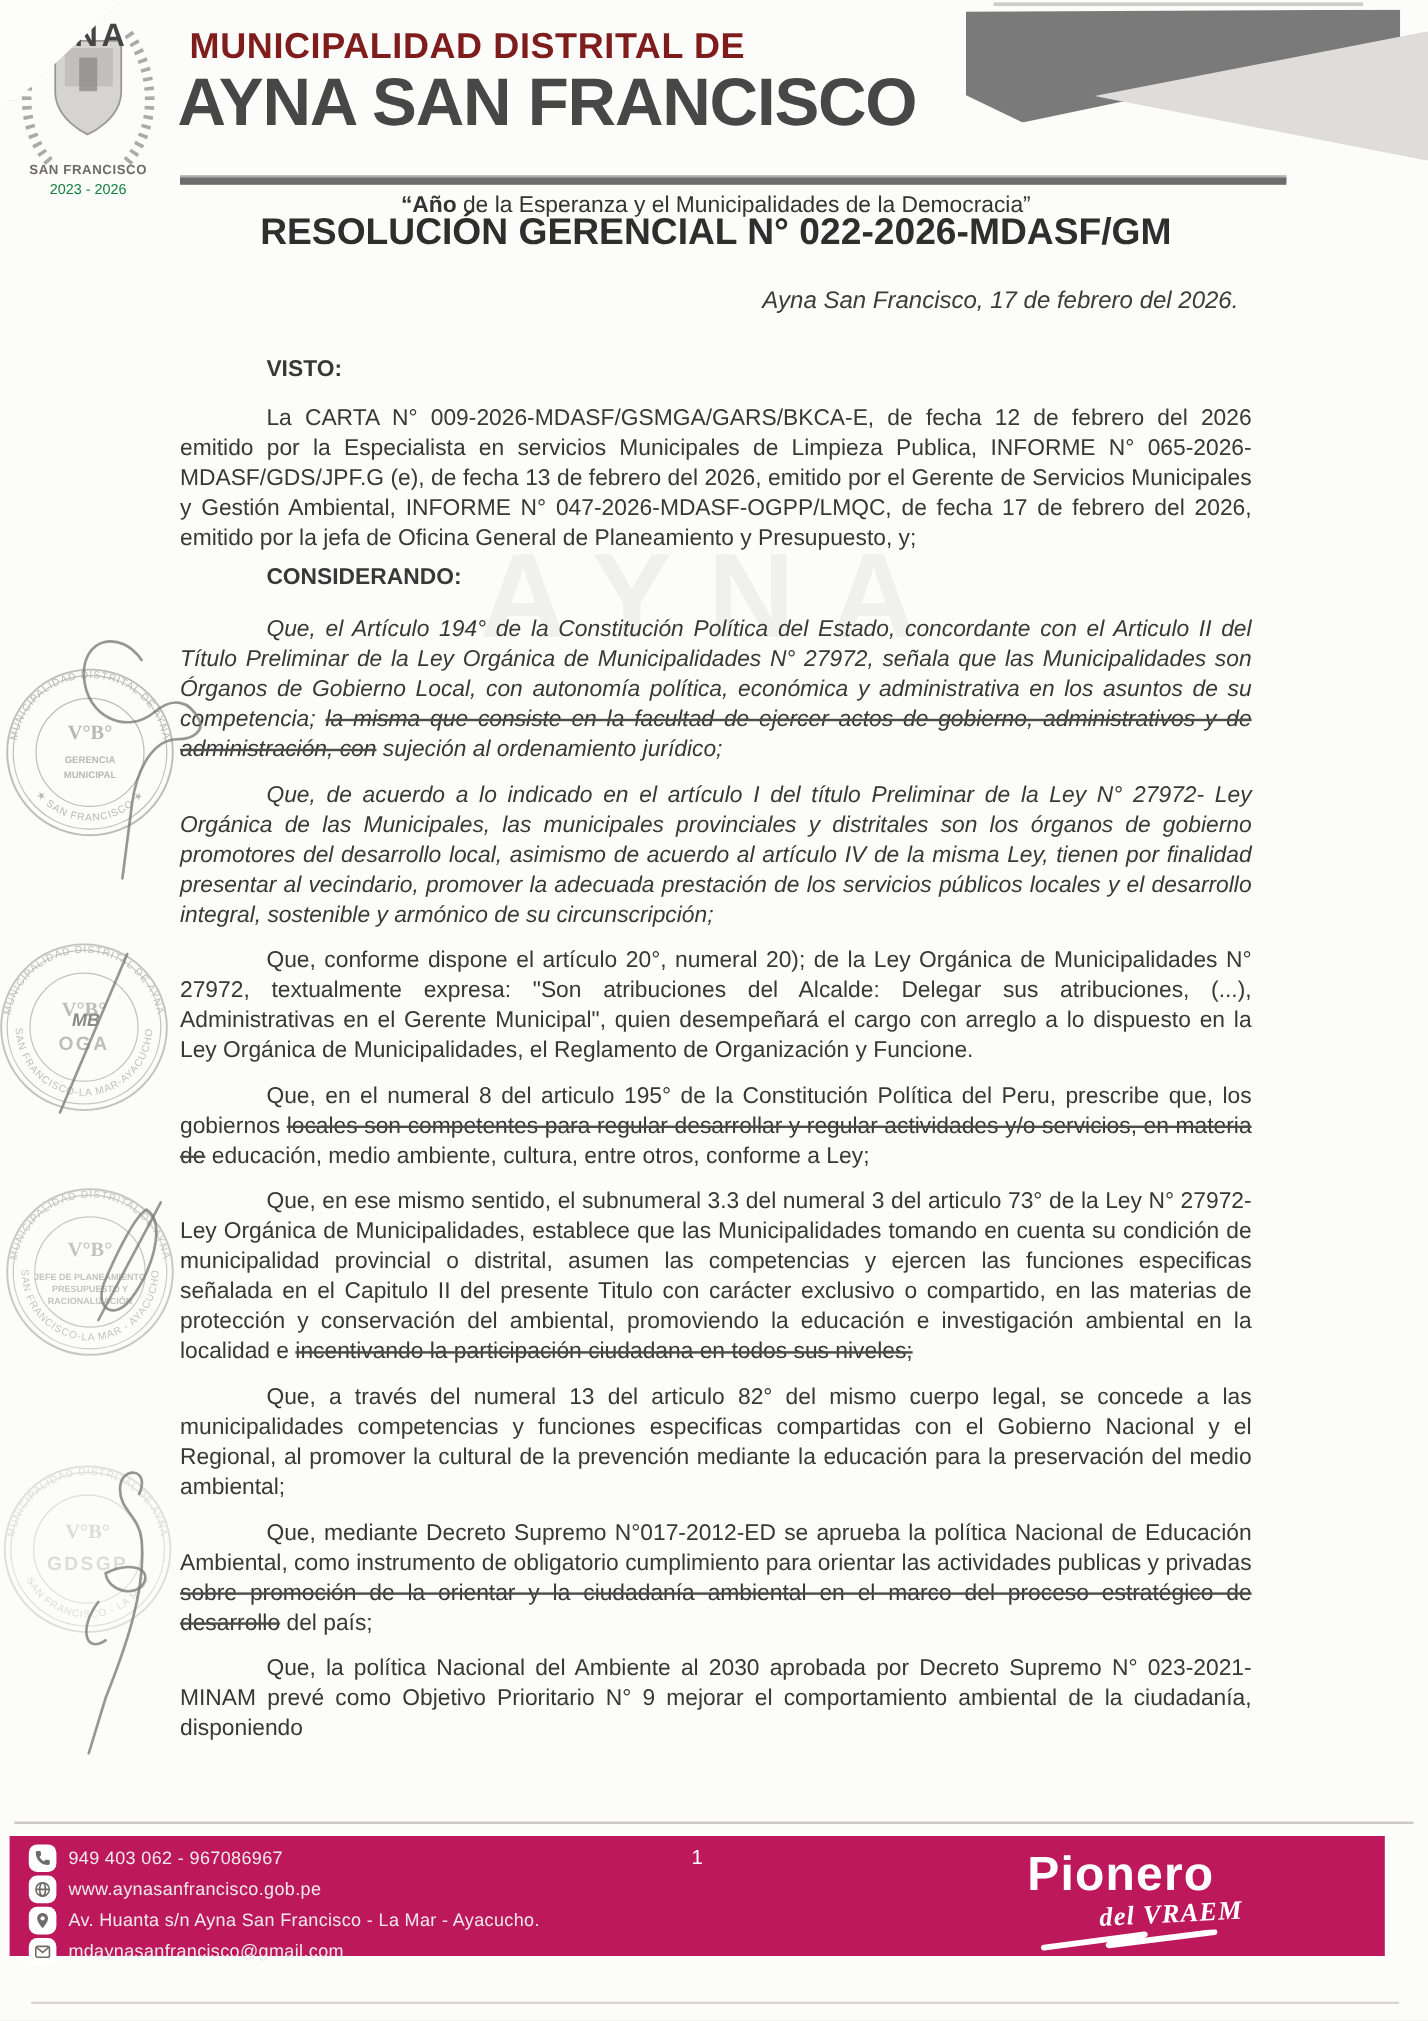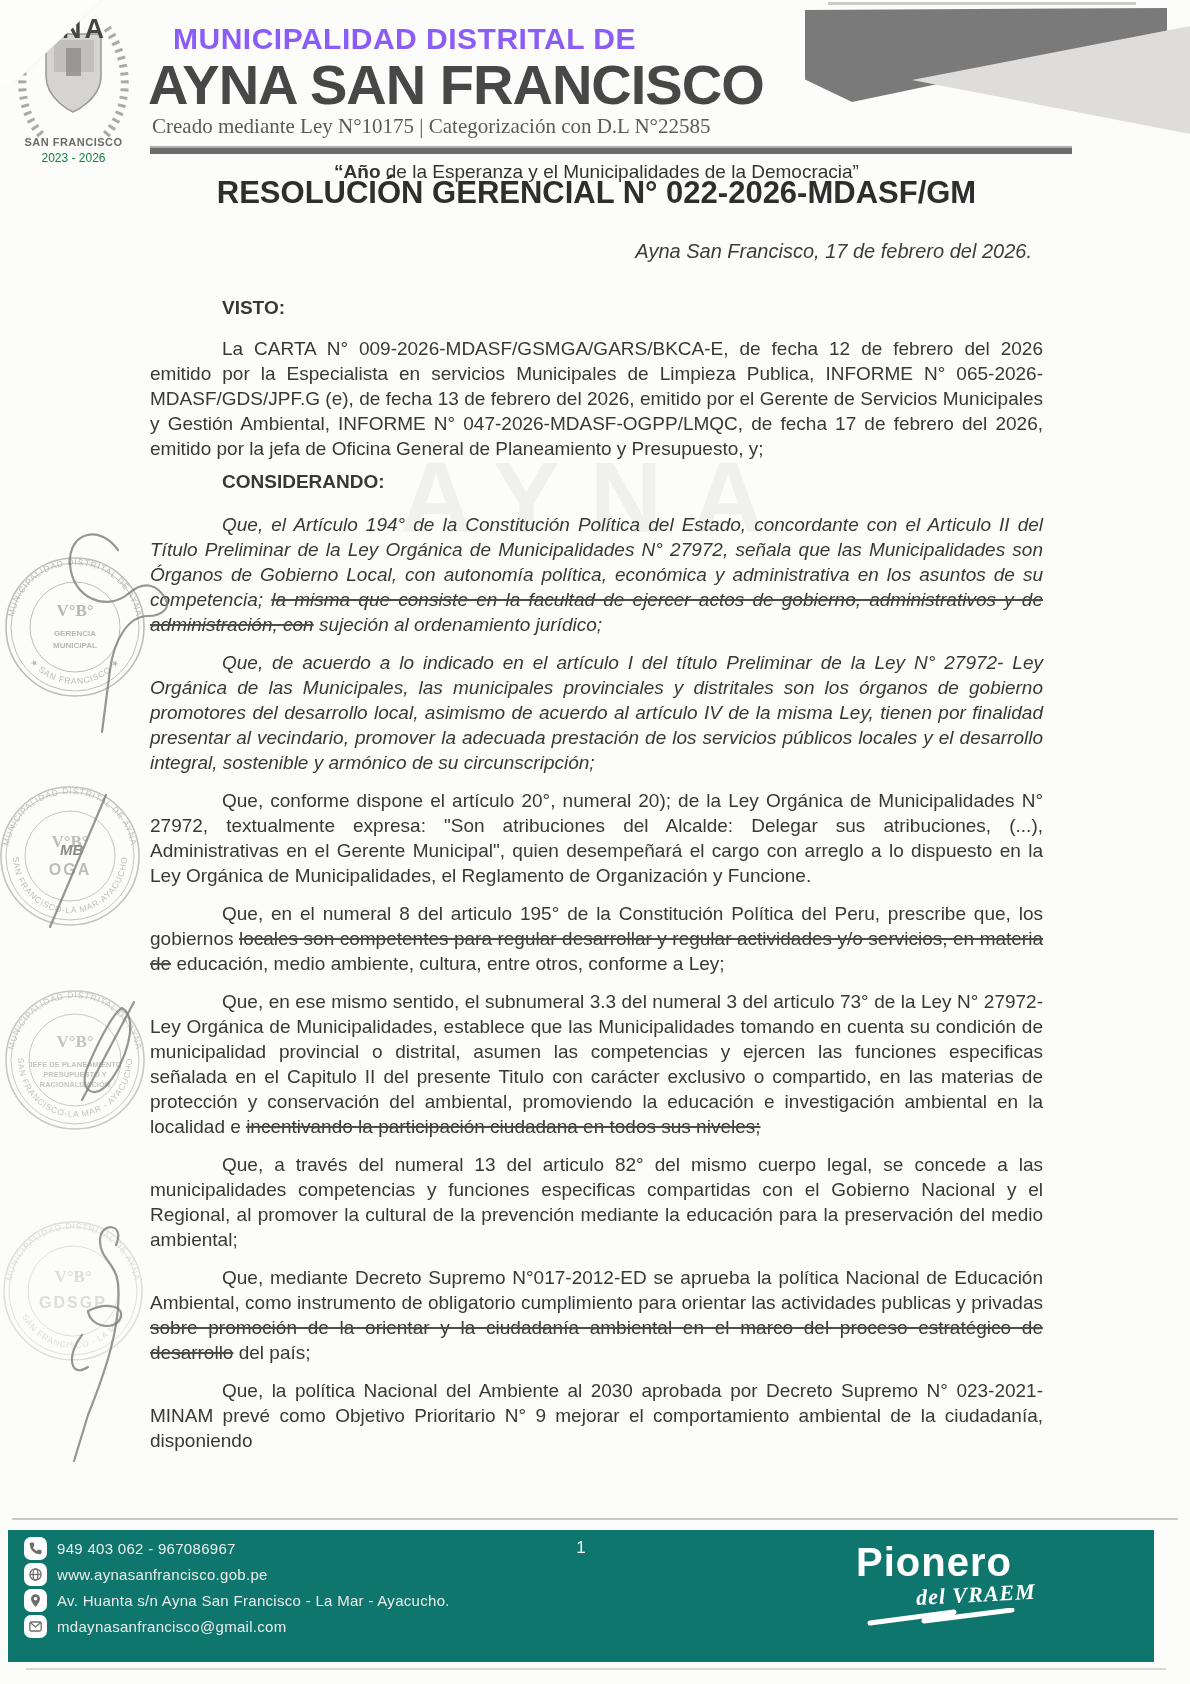--- a/index.html
+++ b/index.html
@@ -19,21 +19,21 @@
   .logo-na{position:absolute;left:56px;top:14px;font-size:27px;font-weight:bold;color:#454545;letter-spacing:3px;}
   .logo-sf{position:absolute;left:0;top:136px;width:135px;text-align:center;font-size:11px;font-weight:bold;
            color:#6d6b69;letter-spacing:.5px;}
   .logo-years{position:absolute;left:0;top:151px;width:135px;text-align:center;font-size:12px;font-weight:normal;color:#15803d;}
   .dogear{position:absolute;left:0;top:0;width:102px;height:84px;background:#fdfdfc;z-index:6;
           clip-path:polygon(0 0,100% 0,13% 100%,0 100%);}
   .dogear-edge{position:absolute;left:0;top:0;width:102px;height:84px;background:#c7c5c2;z-index:6;opacity:.8;
           clip-path:polygon(100% 0,92% 0,7% 100%,13% 100%);}
 
   
-  .org1{position:absolute;left:173px;top:22px;font-size:30px;font-weight:bold;color:#8b5cf6;letter-spacing:.5px;}
+  .org1{position:absolute;left:158px;top:22px;font-size:30px;font-weight:bold;color:#7f1d1d;letter-spacing:.5px;}
   .org2{position:absolute;left:148px;top:52px;font-size:56px;font-weight:bold;color:#474747;letter-spacing:-1px;}
   .creation{position:absolute;left:152px;top:114px;font-family:"Liberation Serif",serif;font-size:21px;color:#5a5a5a;}
   .hr-thick{position:absolute;left:150px;top:148px;width:922px;height:6px;background:#6c6c6c;
             box-shadow:0 -2px 0 #adadad;}
   .motto{position:absolute;left:150px;top:161px;width:893px;text-align:center;font-size:19px;color:#333;}
   .motto b{font-weight:bold;}
   .res-title{position:absolute;left:150px;top:175px;width:893px;text-align:center;
              font-size:31px;font-weight:bold;color:#2e2e2e;letter-spacing:0;}
   .dateline{position:absolute;right:158px;top:240px;font-size:20px;font-style:italic;color:#3c3c3c;}
 
@@ -60,21 +60,21 @@
   .vb{font-size:17px;font-weight:bold;fill:#8b8b8b;font-family:"Liberation Serif",serif;}
   .ln{font-size:8px;fill:#8b8b8b;font-weight:bold;}
   .ln-big{font-size:16px;letter-spacing:2px;font-weight:bold;fill:#8b8b8b;}
   .ln-tiny{font-size:7.5px;fill:#8b8b8b;font-weight:bold;}
   .sig{position:absolute;z-index:3;}
   .sig path{fill:none;stroke:#7c7c7c;stroke-width:2.2;stroke-linecap:round;opacity:.8;}
   .init{font-size:15px;font-weight:bold;font-style:italic;fill:#8a8a8a;}
 
   
   .prefooter-line{position:absolute;left:12px;top:1518px;width:1166px;height:2px;background:#cbc9c6;}
-  .footer{position:absolute;left:8px;top:1530px;width:1146px;height:132px;background:#0f766e;z-index:4;}
+  .footer{position:absolute;left:8px;top:1530px;width:1146px;height:100px;background:#be185d;z-index:4;}
   .contacts{position:absolute;left:16px;top:7px;display:flex;flex-direction:column;gap:3px;}
   .c-row{display:flex;align-items:center;gap:10px;height:23px;}
   .c-icon{width:23px;height:23px;background:#fff;border-radius:7px;display:flex;align-items:center;justify-content:center;flex:none;}
   .c-text{font-size:15px;color:#edebe9;letter-spacing:.3px;}
   .pageno{position:absolute;left:50%;transform:translateX(-50%);top:8px;font-size:17px;color:#fff;}
   .brand{position:absolute;right:48px;top:12px;width:250px;text-align:left;color:#fff;}
   .pionero{font-size:40px;font-weight:bold;letter-spacing:1px;line-height:40px;}
   .vraem{font-family:"Liberation Serif",serif;font-style:italic;font-weight:bold;font-size:22px;
          margin:-2px 0 2px 60px;transform:rotate(-3deg);letter-spacing:1px;}
   .squiggle{margin-left:10px;}
@@ -99,21 +99,20 @@
     </svg>
     <div class="logo-na">NA</div>
     <div class="logo-sf">SAN FRANCISCO</div>
     <div class="logo-years">2023 - 2026</div>
   </div>
   <div class="dogear-edge"></div>
   <div class="dogear"></div>
 
   <div class="org1">MUNICIPALIDAD DISTRITAL DE</div>
   <div class="org2">AYNA SAN FRANCISCO</div>
-  <div class="creation">Creado mediante Ley N°10175  |  Categorización con D.L N°22585</div>
   <div class="hr-thick"></div>
 
   <div class="motto"><b>“Año</b><span> de la Esperanza y el Municipalidades de la Democracia”</span></div>
   <div class="res-title">RESOLUCIÓN GERENCIAL N° 022-2026-MDASF/GM</div>
   <div class="dateline">Ayna San Francisco, 17 de febrero del 2026.</div>
 
   <div class="watermark">AYNA</div>
 
   <div class="bodytext">
     <p class="lbl lbl-visto">VISTO:</p>

